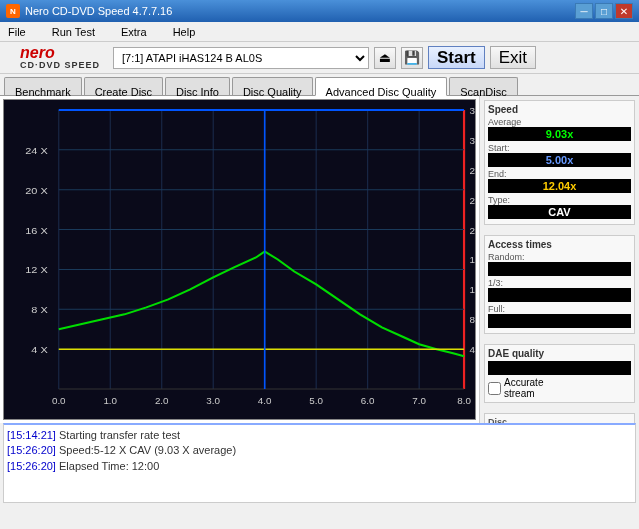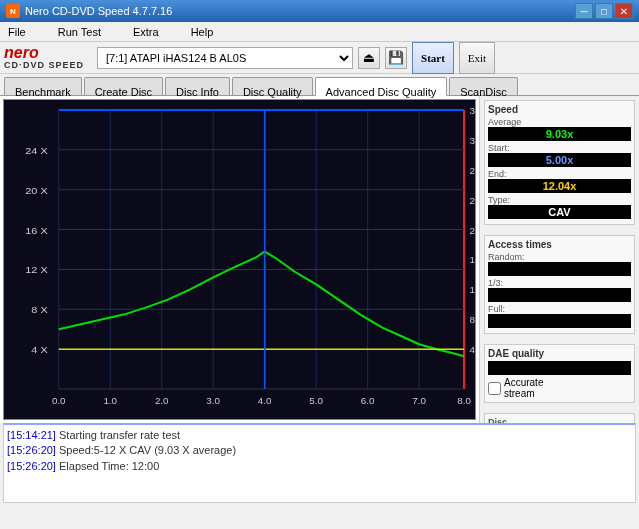--- a/index.html
+++ b/index.html
@@ -49,33 +49,33 @@
       cursor: pointer;
     }
     .tb-btn.close { background: #c0392b; }
     .menu-bar {
       background: #f0f0f0;
       border-bottom: 1px solid #ccc;
       display: flex;
       align-items: center;
       padding: 2px 4px;
       height: 20px;
-      gap: 24px;
+      gap: 18px;
     }
     .menu-item {
       font-size: 11px;
       padding: 1px 4px;
       cursor: pointer;
     }
     .toolbar {
       background: #f0f0f0;
       border-bottom: 1px solid #ccc;
       display: flex;
       align-items: center;
-      padding: 3px 4px;
+      padding: 3px 20px;
       height: 32px;
       gap: 5px;
     }
     .nero-logo {
       display: flex;
       flex-direction: column;
       line-height: 1;
       margin-right: 8px;
     }
     .nero-logo .nero-text {
@@ -92,27 +92,27 @@
     }
     .drive-select {
       border: 1px solid #aaa;
       background: white;
       padding: 2px 4px;
       font-size: 11px;
       height: 22px;
       width: 256px;
     }
     .toolbar-btn {
-      height: 32px;
+      height: 23px;
       padding: 2px 8px;
       border: 1px solid #aaa;
       background: linear-gradient(to bottom, #f8f8f8, #e0e0e0);
       cursor: pointer;
-      font-size: 11px;
-      display: flex; align-items: center; justify-content: center; font-family: Liberation Serif, serif;
+      font-size: 17px;
+      display: flex; align-items: center; justify-content: center;
     }
     .toolbar-btn.start {
       background: linear-gradient(to bottom, #e8f0ff, #c8d8f8);
       border-color: #6080c0;
       font-weight: bold;
     }
     .toolbar-icon {
       width: 22px;
       height: 22px;
       border: 1px solid #aaa;

